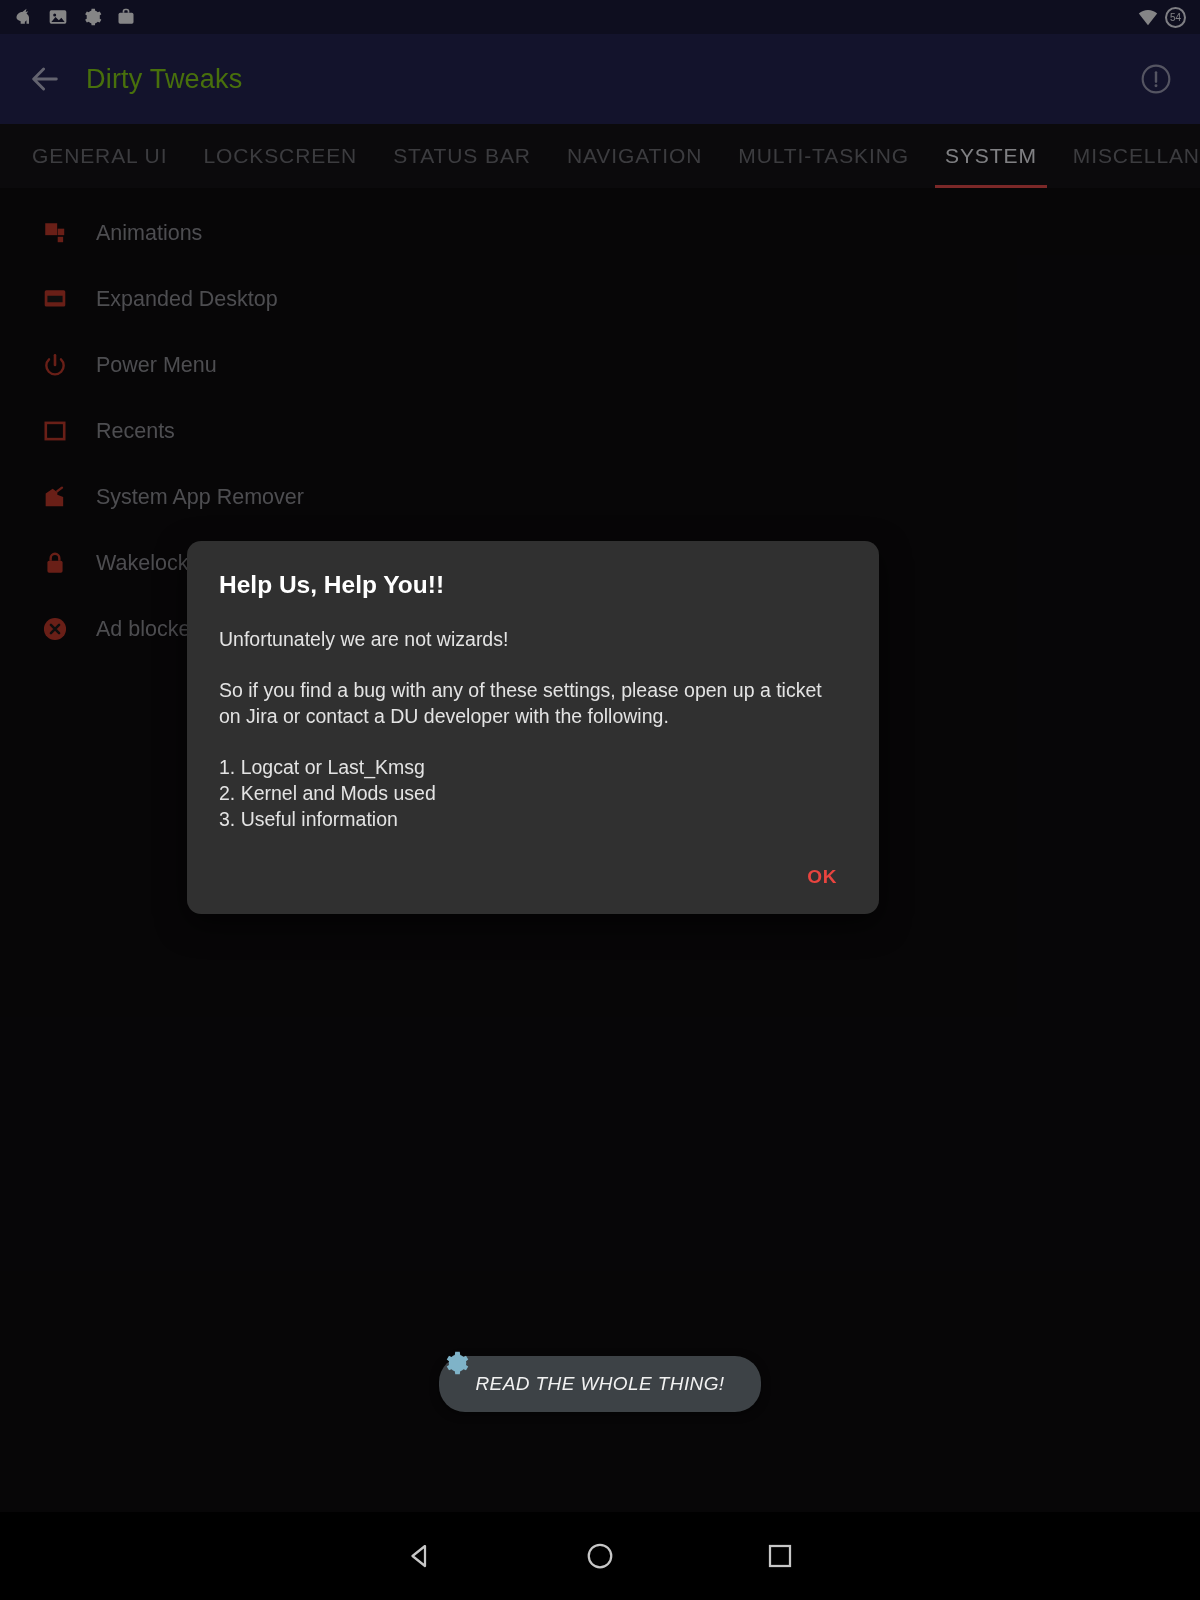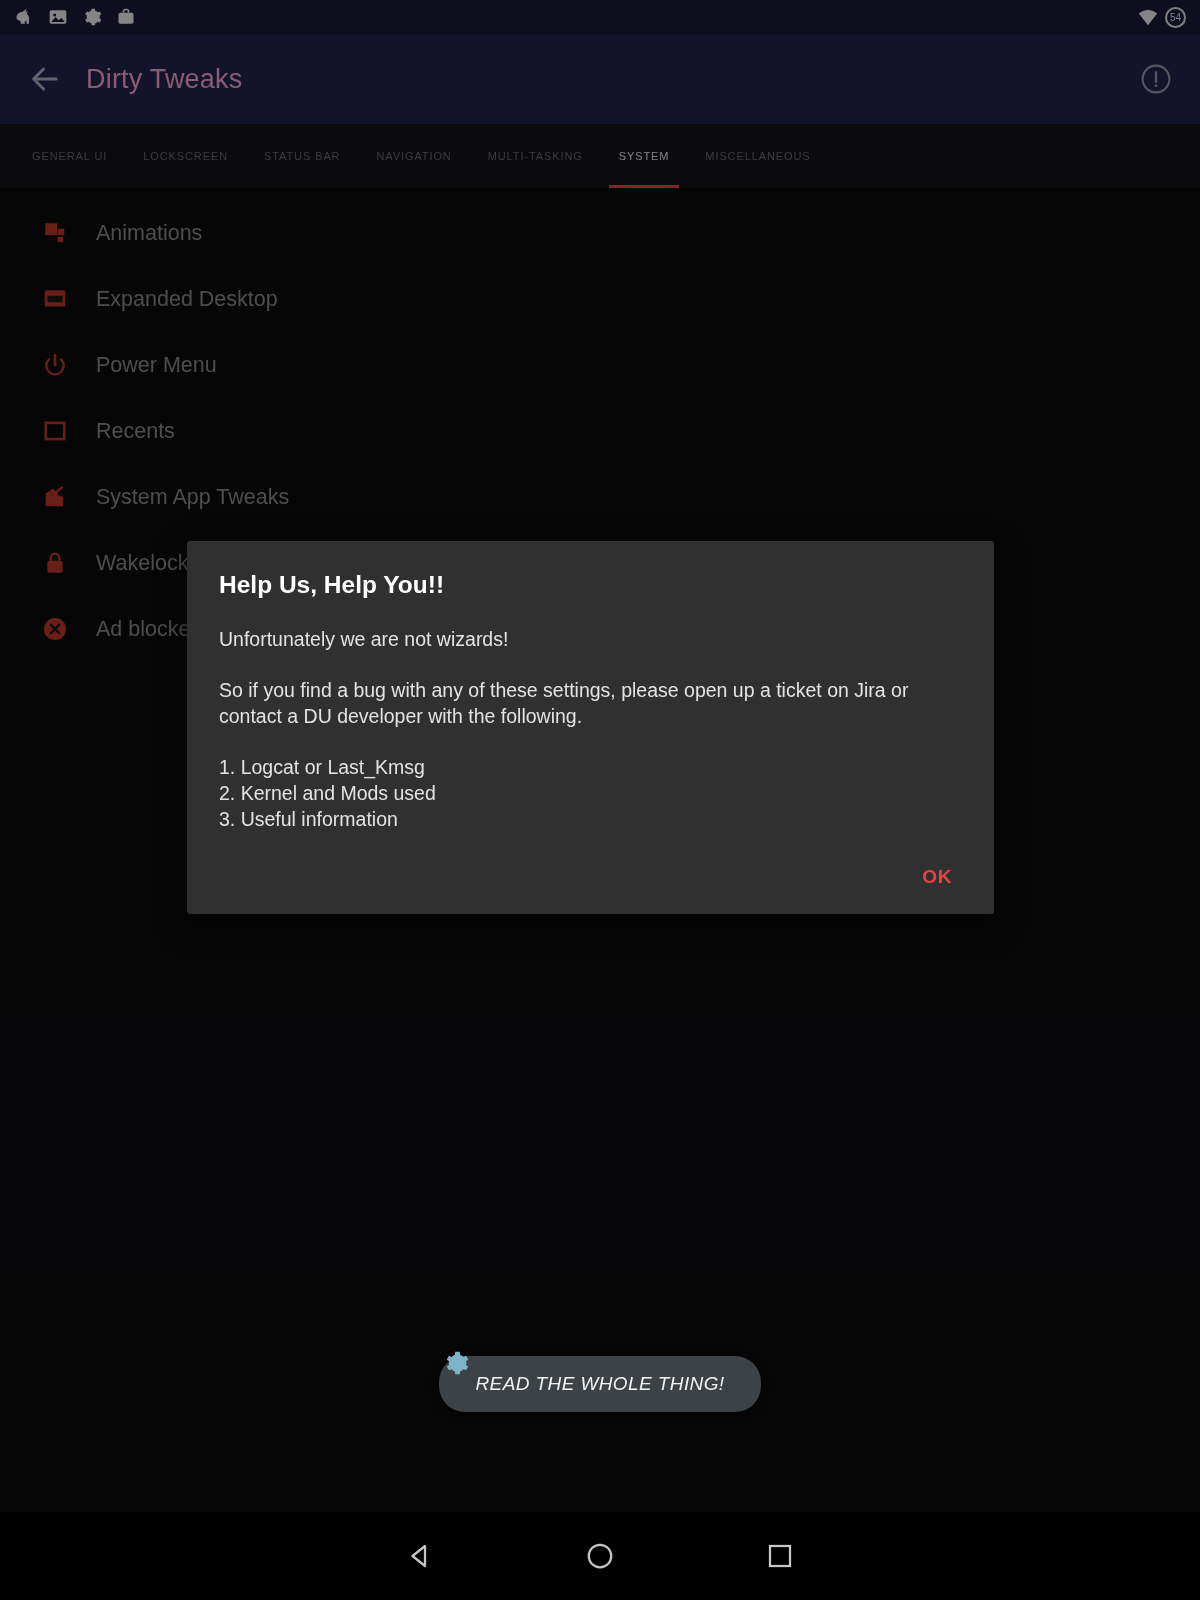--- a/index.html
+++ b/index.html
@@ -46,21 +46,21 @@
     align-items: center;
     padding: 0 28px;
   }
   .back-arrow {
     width: 34px; height: 34px;
     margin-right: 24px;
     opacity: .85;
     cursor: pointer;
   }
   .app-title {
-    color: #f9a8d4;
+    color: #84cc16;
     font-size: 27px;
     font-weight: normal;
     letter-spacing: .2px;
   }
   .info-icon {
     margin-left: auto;
     width: 32px; height: 32px;
     opacity: .8;
     cursor: pointer;
   }
@@ -71,21 +71,21 @@
     background: #141316;
     display: flex;
     align-items: stretch;
     padding-left: 14px;
     border-bottom: 0;
   }
   .tab {
     display: flex;
     align-items: center;
     padding: 0 18px;
-    font-size: 11px;
+    font-size: 21px;
     letter-spacing: .9px;
     color: #6d6d74;
     text-transform: uppercase;
     position: relative;
     cursor: pointer;
     white-space: nowrap;
   }
   .tab.active { color: #e9e9ef; }
   .tab.active::after {
     content: "";
@@ -121,23 +121,23 @@
   .scrim {
     position: absolute;
     inset: 0;
     background: rgba(0,0,0,0.45);
     pointer-events: none;
   }
   .dialog {
     position: absolute;
     left: 187px;
     top: 541px;
-    width: 807px;
+    width: 692px;
     background: #303030;
-    border-radius: 3px;
+    border-radius: 14px;
     padding: 30px 32px 20px 32px;
     box-shadow: 0 10px 30px rgba(0,0,0,.6);
   }
   .dialog h2 {
     color: #ffffff;
     font-size: 24.5px;
     font-weight: bold;
     margin-bottom: 28px;
   }
   .dialog p {
@@ -319,21 +319,21 @@
       <span class="label">Recents</span>
     </div>
 
     <div class="row">
       <span class="glyph">
         <svg viewBox="0 0 24 24" width="28" height="28">
             <path d="M4 20V9l6-4 4 3v2l5 2v8z" fill="#c0392b"></path>
             <path d="M14 7l4-3" stroke="#c0392b" stroke-width="2" stroke-linecap="round"></path>
           </svg>
       </span>
-      <span class="label">System App Tweaks</span>
+      <span class="label">System App Remover</span>
     </div>
 
     <div class="row">
       <span class="glyph">
         <svg viewBox="0 0 24 24" width="26" height="26">
             <rect x="5" y="10" width="14" height="11" rx="1.6" fill="#c0392b"></rect>
             <path d="M8 10V7.5a4 4 0 118 0V10" stroke="#c0392b" stroke-width="2.2" fill="none"></path>
           </svg>
       </span>
       <span class="label">Wakelock Blocker</span>

